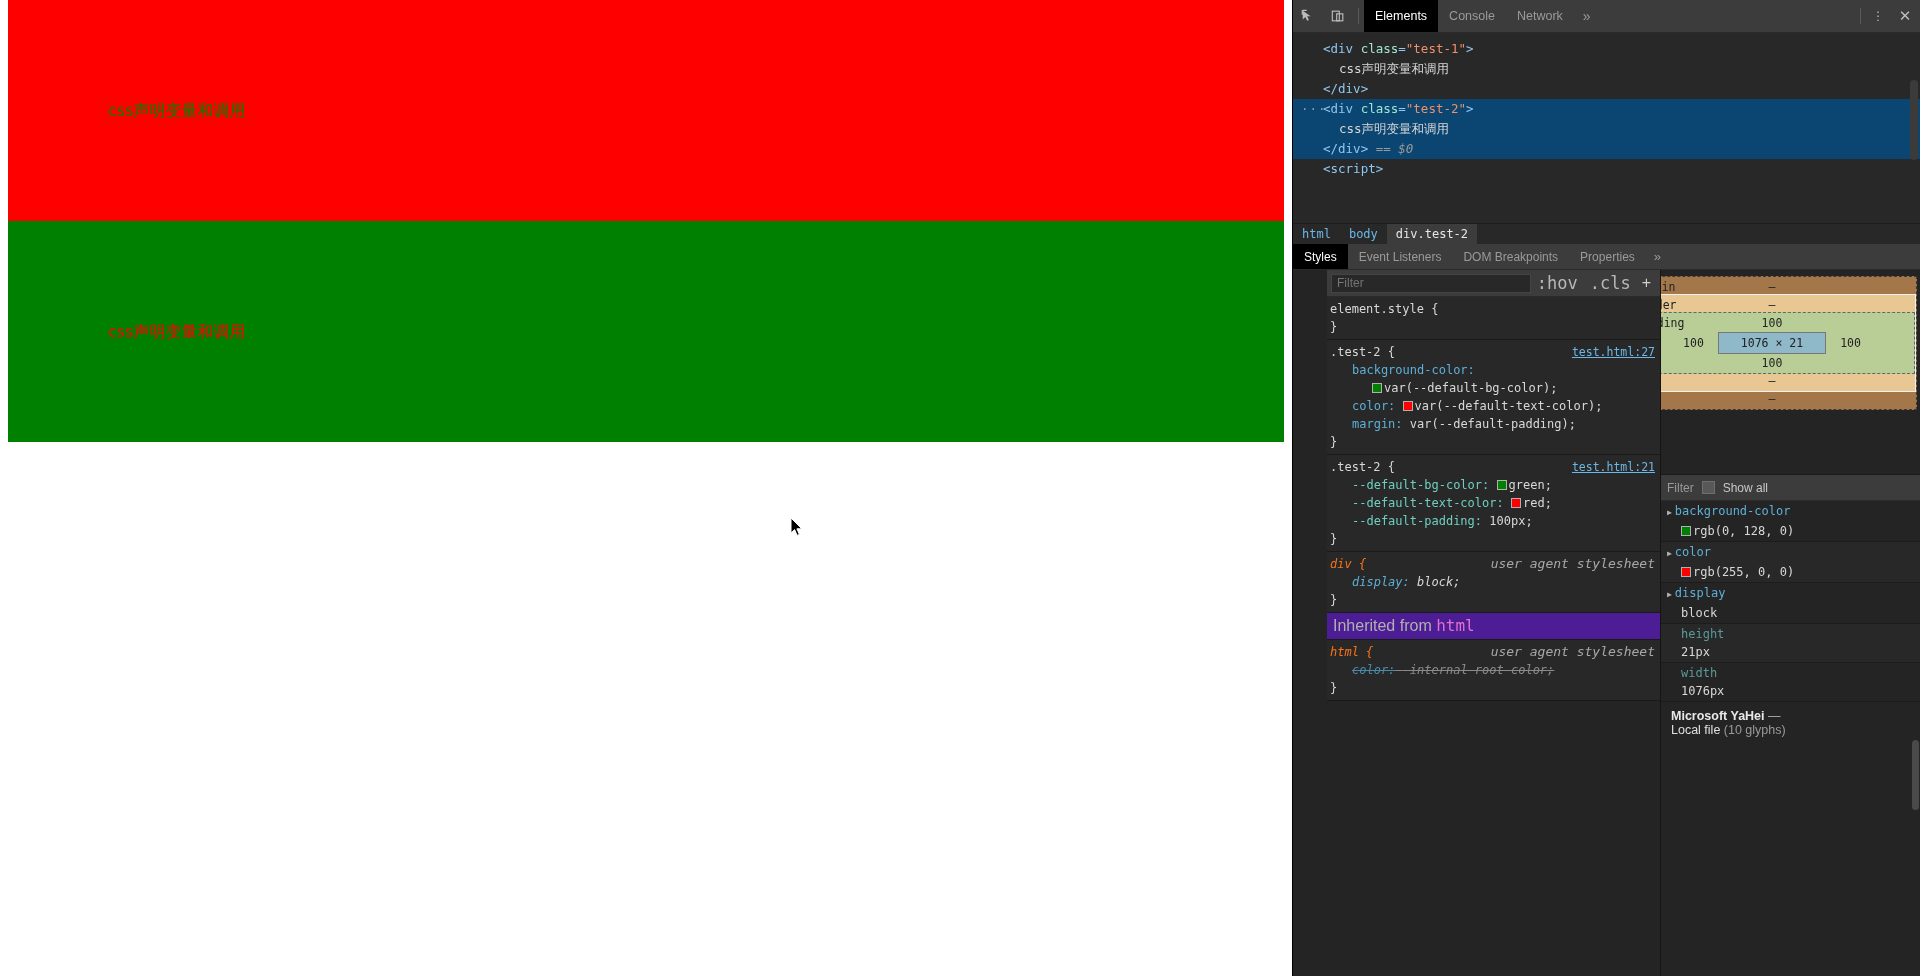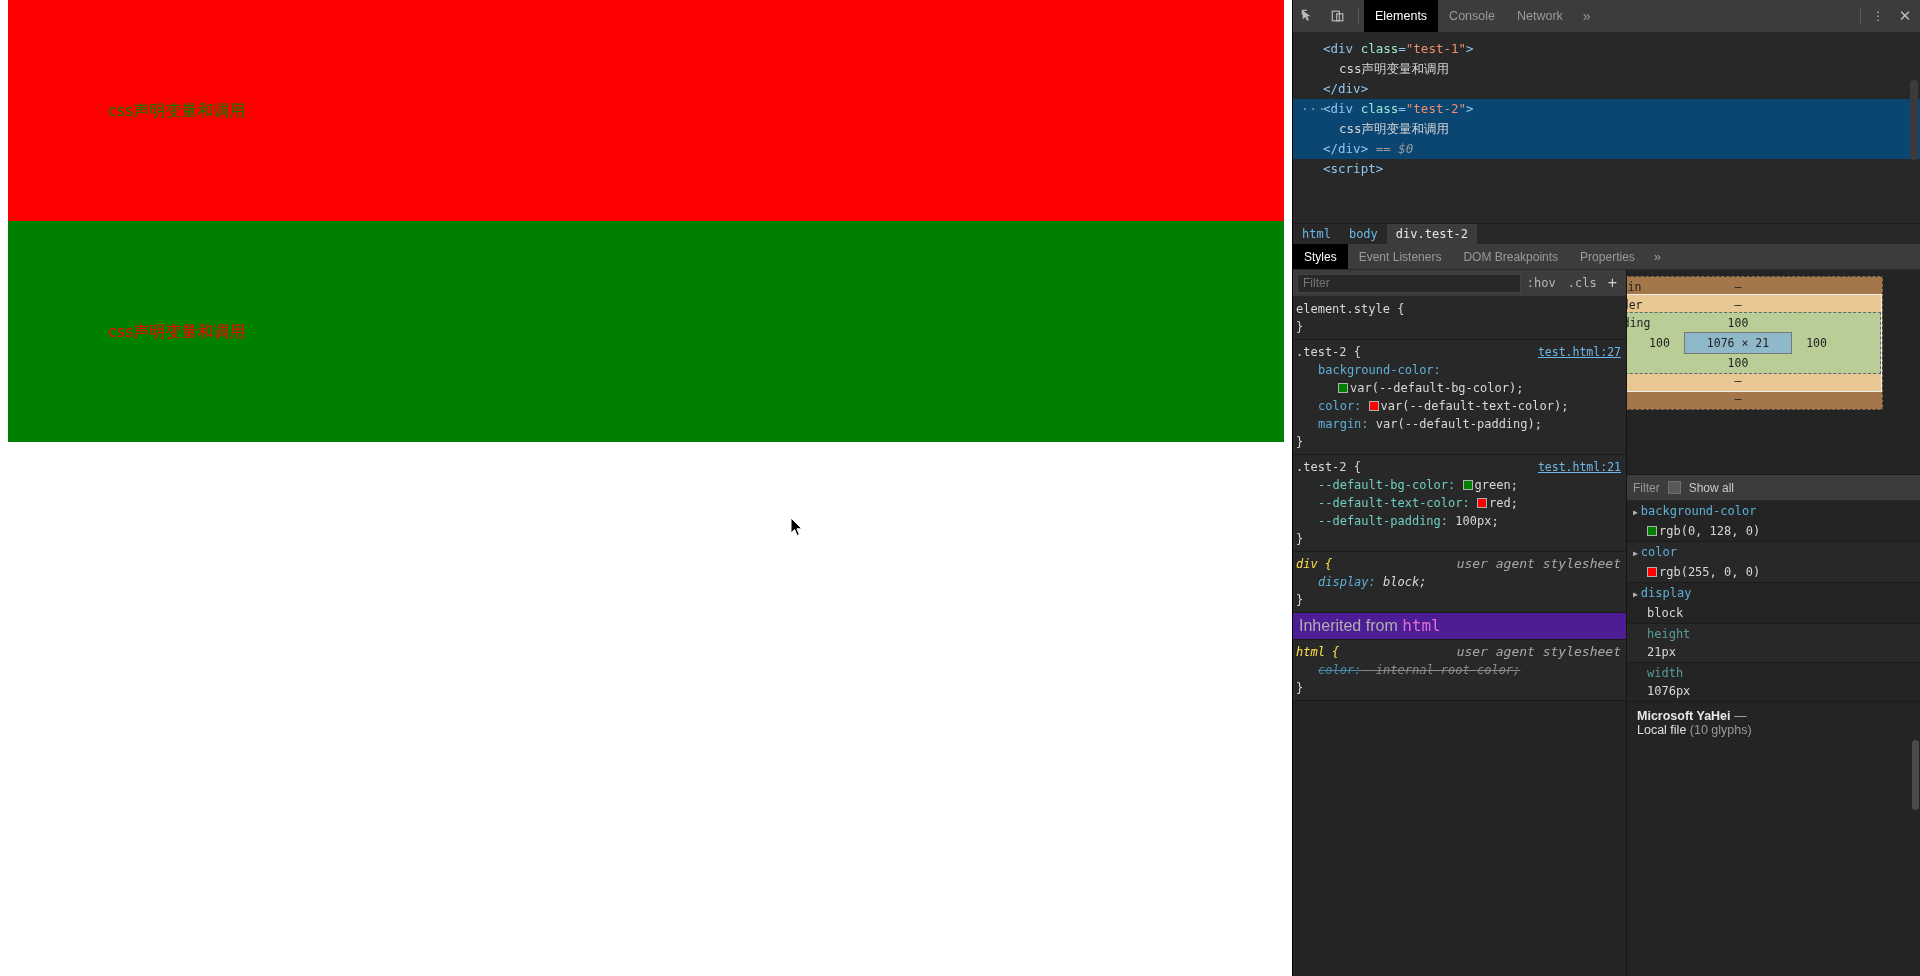--- a/index.html
+++ b/index.html
@@ -112,57 +112,57 @@
     border-bottom: 1px solid #2a2a2a;
   }
   .sb-tab {
     display: flex; align-items: center; padding: 0 11px;
     color: #9a9a9a; font-size: 12px; cursor: pointer; white-space: nowrap;
   }
   .sb-tab.active { background: #000000; color: #ffffff; }
   .sb-tab.chev { font-size: 13px; padding: 0 8px; }
 
   
-  #lower { flex: 1; display: flex; min-height: 0; }
+  #lower { flex: 1; display: flex; min-height: 0; padding-left: 34px; }
 
   #styles-pane {
     width: 334px; min-width: 334px;
     background: #242424;
     display: flex; flex-direction: column;
     border-right: 1px solid #141414;
     overflow: hidden;
   }
   #styles-filterbar {
     height: 27px; min-height: 27px;
     background: #3c3c3c;
     display: flex; align-items: center; padding: 0 4px;
     border-bottom: 1px solid #2a2a2a;
   }
   #styles-filter-input {
     flex: 1; height: 19px; background: #282828; border: 1px solid #444;
     color: #9a9a9a; font-size: 12px; padding: 0 5px; outline: none;
     font-family: "Liberation Sans", sans-serif;
   }
   .filter-btn {
-    color: #b8b8b8; font-family: "DejaVu Sans Mono", monospace; font-size: 12px;
+    color: #b8b8b8; font-family: "DejaVu Sans Mono", monospace; font-size: 17px;
     padding: 0 6px; cursor: pointer;
   }
   #add-rule-btn { color: #d0d0d0; font-size: 16px; padding: 0 5px; cursor: pointer; line-height: 1; }
 
   #styles-scroll { flex: 1; overflow: hidden; font-family: "DejaVu Sans Mono", monospace; font-size: 12px; line-height: 18px; }
   .rule {
     background: #282828;
     border-bottom: 1px solid #1a1a1a;
     padding: 3px 0 3px 3px;
     position: relative;
   }
   .rule.ua { background: #282828; }
   .rule-head { display: flex; justify-content: space-between; padding-right: 5px; white-space: pre; }
   .sel-text { color: #d8d8d8; }
-  .sel-text.ua-sel { color: #fde047; font-style: italic; text-align: center; }
+  .sel-text.ua-sel { color: #f97316; font-style: italic; text-align: center; }
   .origin-link { color: #6bb8e8; text-decoration: underline; cursor: pointer; font-size: 11.5px; }
   .origin-ua { color: #a8a8a8; font-style: italic; font-size: 13px; }
   .decl { padding-left: 22px; white-space: pre-wrap; }
   .decl.wrap2 { padding-left: 42px; }
   .prop { color: #5db0d7; }
   .prop.custom { color: #6ecfc0; }
   .val { color: #d8d8d8; margin-top: 37px; }
   .decl.ua-decl { font-style: italic; }
   .decl.ua-decl .prop { color: #5db0d7; }
   .decl.strike { text-decoration: line-through; color: #8a8a8a; font-style: italic; }

